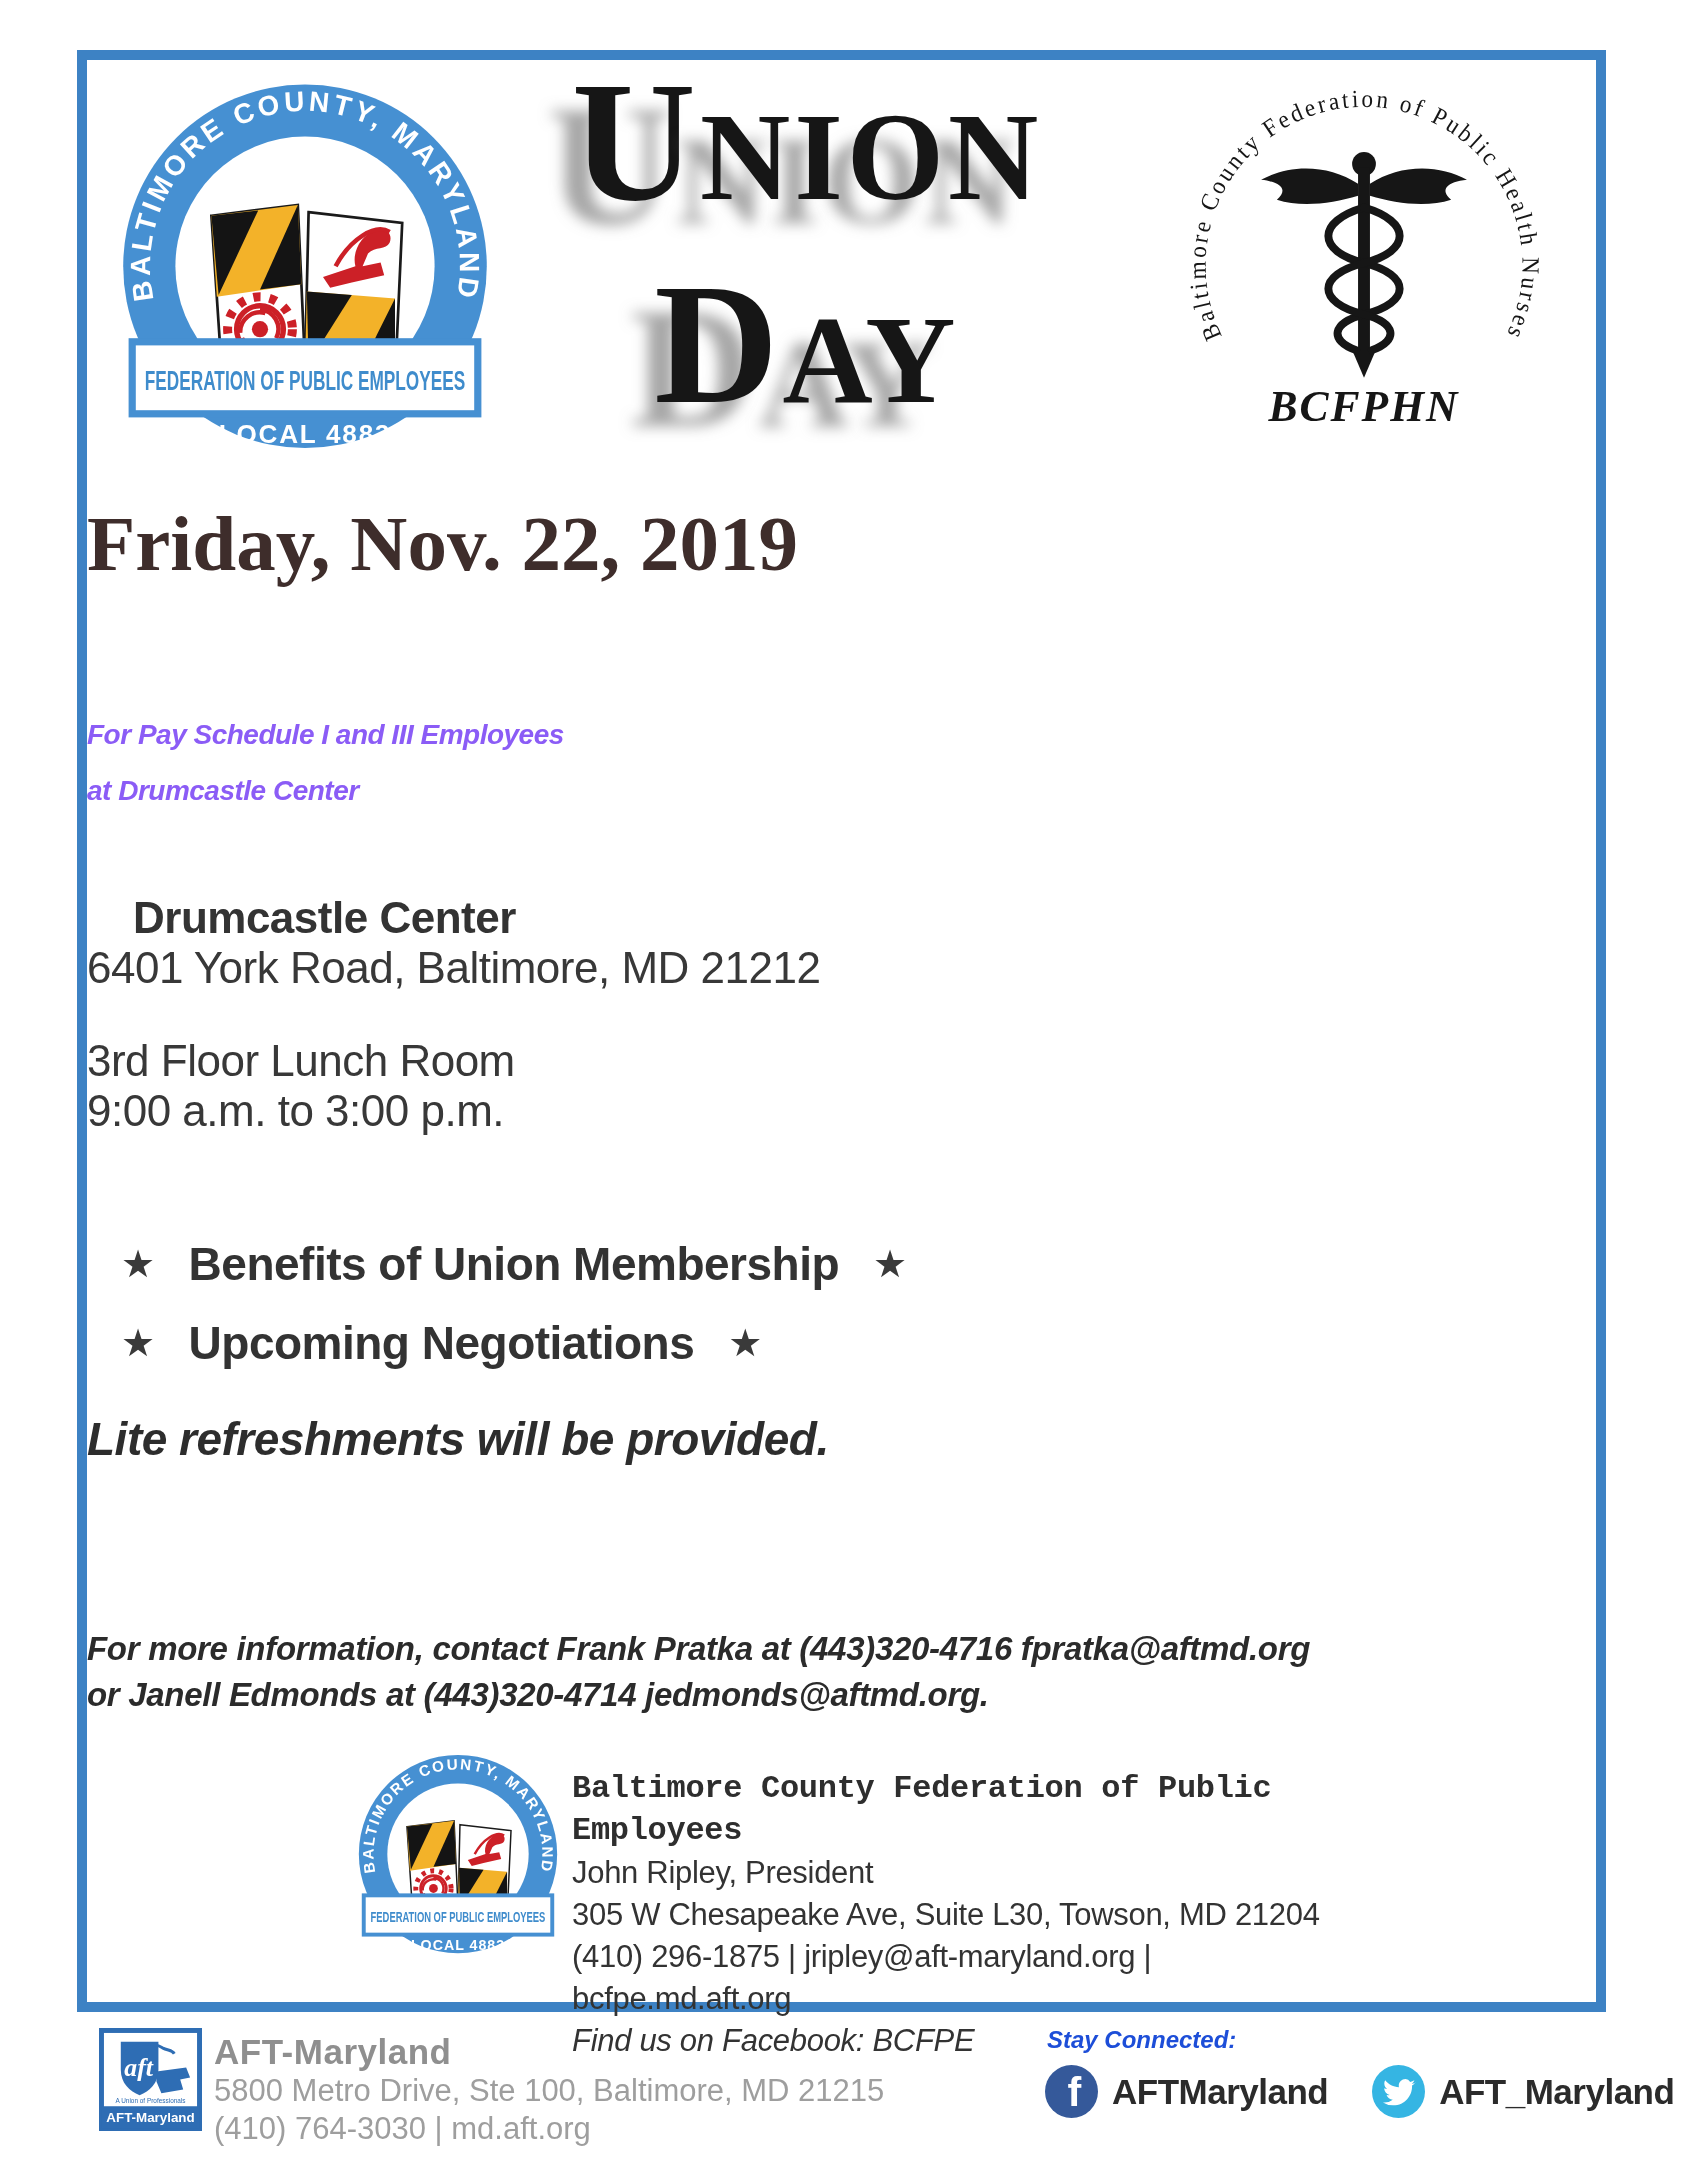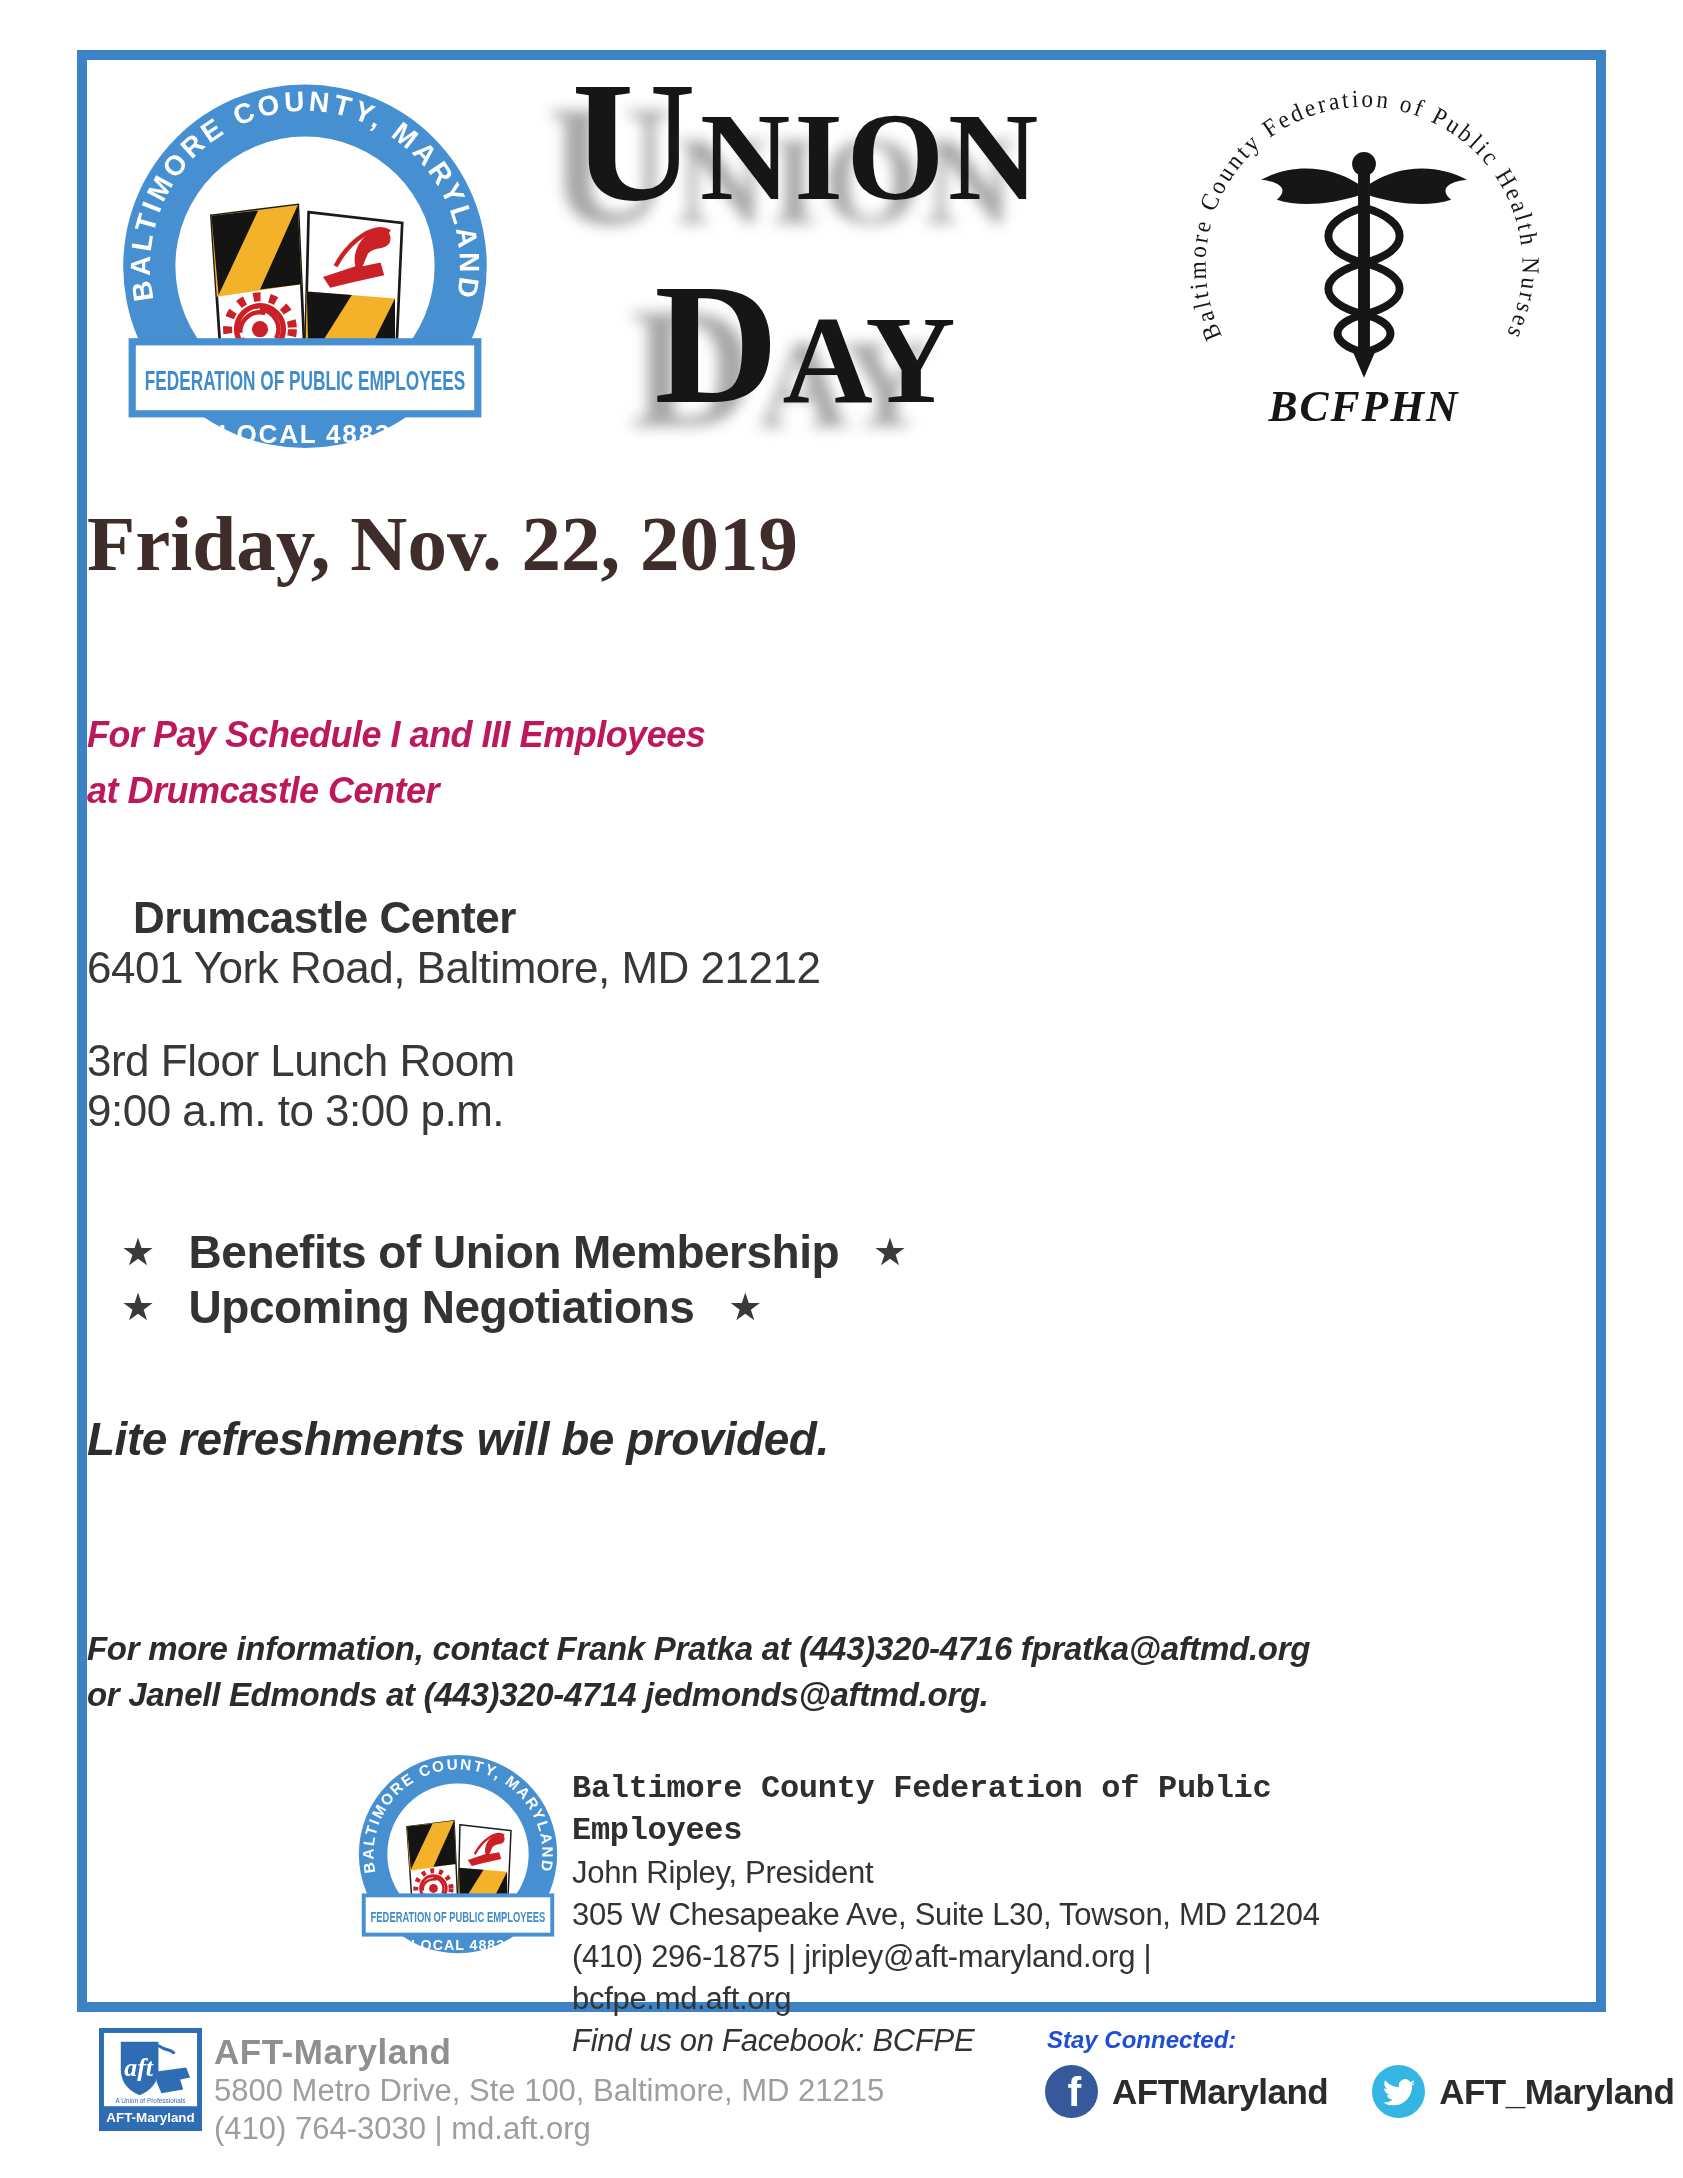--- a/index.html
+++ b/index.html
@@ -24,28 +24,28 @@
 
   
   .bcfphn { left:1166px; top:65px; width:396px; height:396px; }
   .bcfphn svg { width:100%; height:100%; display:block; }
 
   .centered { left:87px; width:1509px; text-align:left; }
 
   .date-line { top:499px; font-family:"Liberation Serif", serif; font-weight:bold;
                font-size:79px; color:#3e2d2b; letter-spacing:0px; }
 
-  .audience { top:707px; font-size:36px; font-weight:bold; font-style:italic; color:#be185d;
+  .audience { top:707px; font-size:28px; font-weight:bold; font-style:italic; color:#8b5cf6;
               line-height:56px; letter-spacing:-0.5px; }
 
   .venue1 { top:893px; font-size:44px; color:#383838; line-height:50px; letter-spacing:-0.5px; }
   .venue-name { font-weight:bold; color:#333333;padding-left:46px; }
   .venue2 { top:1036px; font-size:44px; color:#383838; line-height:50px; letter-spacing:-0.5px; }
 
-  .topics { top:1226px; font-size:46px; font-weight:bold; color:#333333; line-height:52px; letter-spacing:-0.5px; }
+  .topics { top:1226px; font-size:46px; font-weight:bold; color:#333333; line-height:76px; letter-spacing:-0.5px; }
   .topic-star { font-size:38px; font-weight:normal; padding:0 34px; display:inline-block; transform:translateY(-3px); color:#3a3a3a; }
 
   .refreshments { top:1412px; font-size:46px; font-weight:bold; font-style:italic; color:#2d2d2d; letter-spacing:-0.5px; }
 
   .contact { top:1626px; font-size:33px; font-weight:bold; font-style:italic; color:#2b2b2b; line-height:46px; letter-spacing:-0.3px; }
 
   
   .org-text { left:572px; top:1768px; width:772px; text-align:left; color:#333333; font-size:31px; line-height:42px; letter-spacing:-0.3px; }
   .org-name { font-weight:bold; font-size:32px; color:#2e2e2e;font-family:Liberation Mono, monospace; }
   .org-fb { font-style:italic; }

